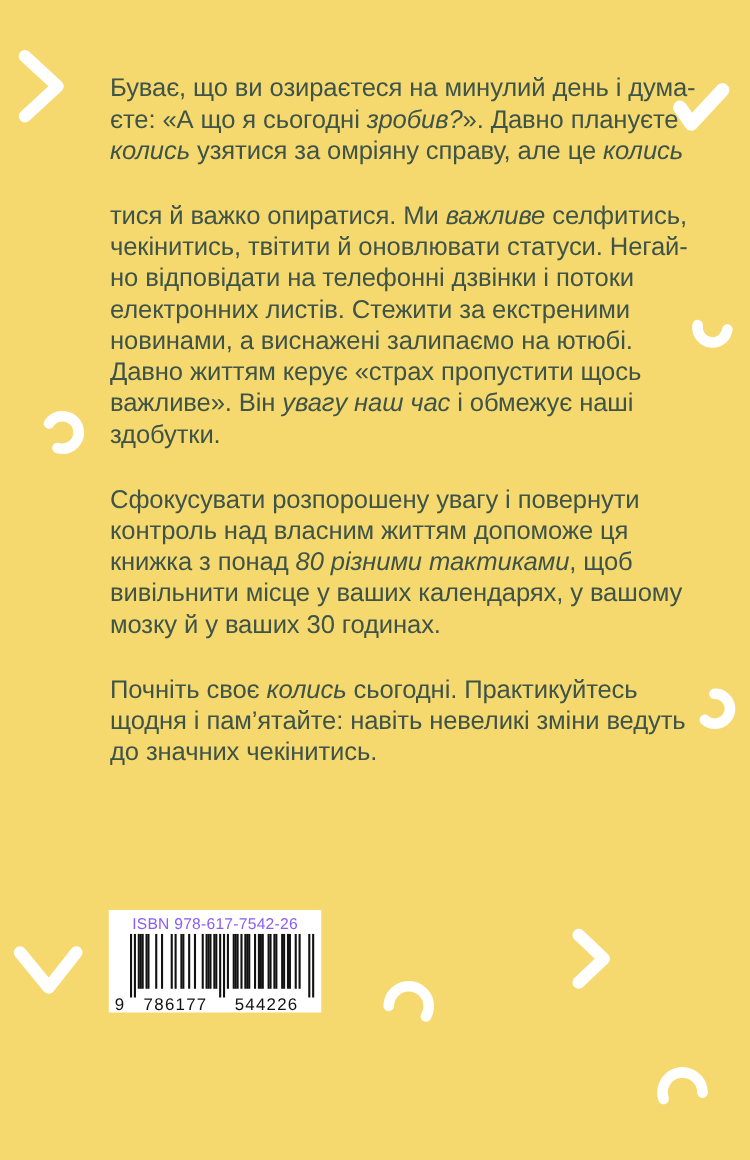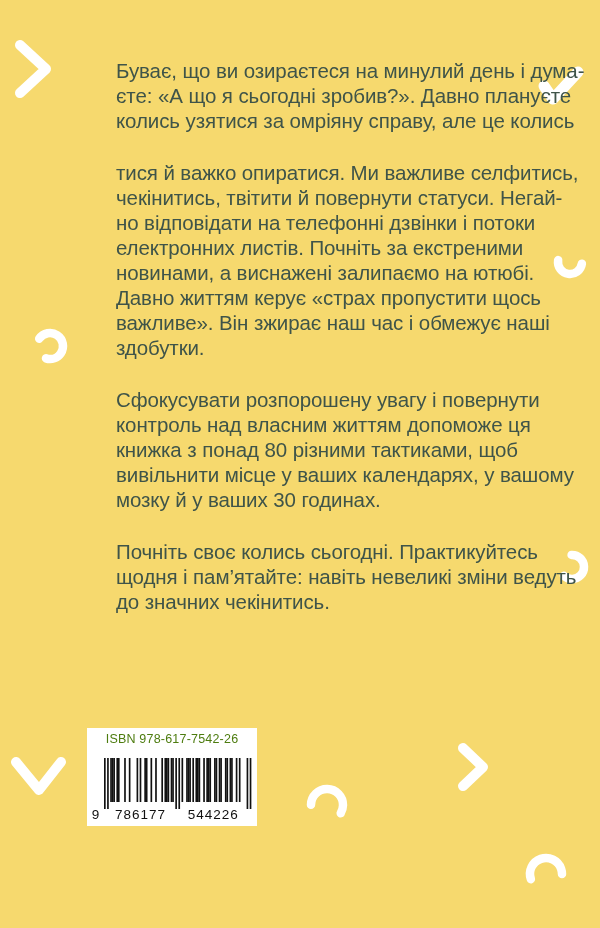--- a/index.html
+++ b/index.html
@@ -8,26 +8,26 @@
     background:#F6D96E;
     font-family:"Liberation Sans","DejaVu Sans",sans-serif;
   }
   .decor{position:absolute;left:0;top:0;width:600px;height:928px;pointer-events:none;}
   .decor *{fill:none;stroke:#FFFFFF;stroke-linecap:round;stroke-linejoin:round;}
   .blurb{
     position:absolute;left:88px;top:58px;width:462px;
     color:#3F5449;font-size:20.5px;line-height:25px;letter-spacing:-0.1px;
   }
   .blurb .para{margin:0 0 27px 0;}
-  .blurb .line{white-space:nowrap;margin-left:28px;}
-  .blurb .i{}
+  .blurb .line{white-space:nowrap;}
+  .blurb .i{font-style:italic;}
   .barcode-box{
-    position:absolute;left:87px;top:728px;width:170px;height:98px;
-    background:#FFFFFF;color:#4d7c0f;
-    display:flex;flex-direction:column;align-items:center;justify-content:space-between;
+    position:absolute;left:87px;top:728px;width:170px;height:82px;
+    background:#FFFFFF;color:#8b5cf6;
+    display:flex;flex-direction:column;align-items:center;
   }
   .isbn-label{
     margin-top:4px;font-size:12.5px;letter-spacing:0.2px;white-space:nowrap;
   }
   .barcode-svg-wrap{margin-top:1px;}
 </style>
 </head>
 <body>
 
 <div class="page">
@@ -45,26 +45,26 @@
   </svg>
 
   <div class="blurb">
       <div class="para">
         <div class="line"><span>Буває, що ви озираєтеся на минулий день і дума-</span></div>
         <div class="line"><span>єте: «А що я сьогодні </span><span class="i">зробив?</span><span>». Давно плануєте</span></div>
         <div class="line"><span class="i">колись</span><span> узятися за омріяну справу, але це </span><span class="i">колись</span></div>
       </div>
       <div class="para">
         <div class="line"><span>тися й важко опиратися. Ми </span><span class="i">важливе</span><span> селфитись,</span></div>
-        <div class="line"><span>чекінитись, твітити й повернути статуси. Негай-</span></div>
+        <div class="line"><span>чекінитись, твітити й оновлювати статуси. Негай-</span></div>
         <div class="line"><span>но відповідати на телефонні дзвінки і потоки</span></div>
-        <div class="line"><span>електронних листів. Почніть за екстреними</span></div>
+        <div class="line"><span>електронних листів. Стежити за екстреними</span></div>
         <div class="line"><span>новинами, а виснажені залипаємо на ютюбі.</span></div>
         <div class="line"><span>Давно життям керує «страх пропустити щось</span></div>
-        <div class="line"><span>важливе». Він </span><span class="i">зжирає наш час</span><span> і обмежує наші</span></div>
+        <div class="line"><span>важливе». Він </span><span class="i">увагу наш час</span><span> і обмежує наші</span></div>
         <div class="line"><span>здобутки.</span></div>
       </div>
       <div class="para">
         <div class="line"><span>Сфокусувати розпорошену увагу і повернути</span></div>
         <div class="line"><span>контроль над власним життям допоможе ця</span></div>
         <div class="line"><span>книжка з понад </span><span class="i">80 різними тактиками</span><span>, щоб</span></div>
         <div class="line"><span>вивільнити місце у ваших календарях, у вашому</span></div>
         <div class="line"><span>мозку й у ваших 30 годинах.</span></div>
       </div>
       <div class="para">

